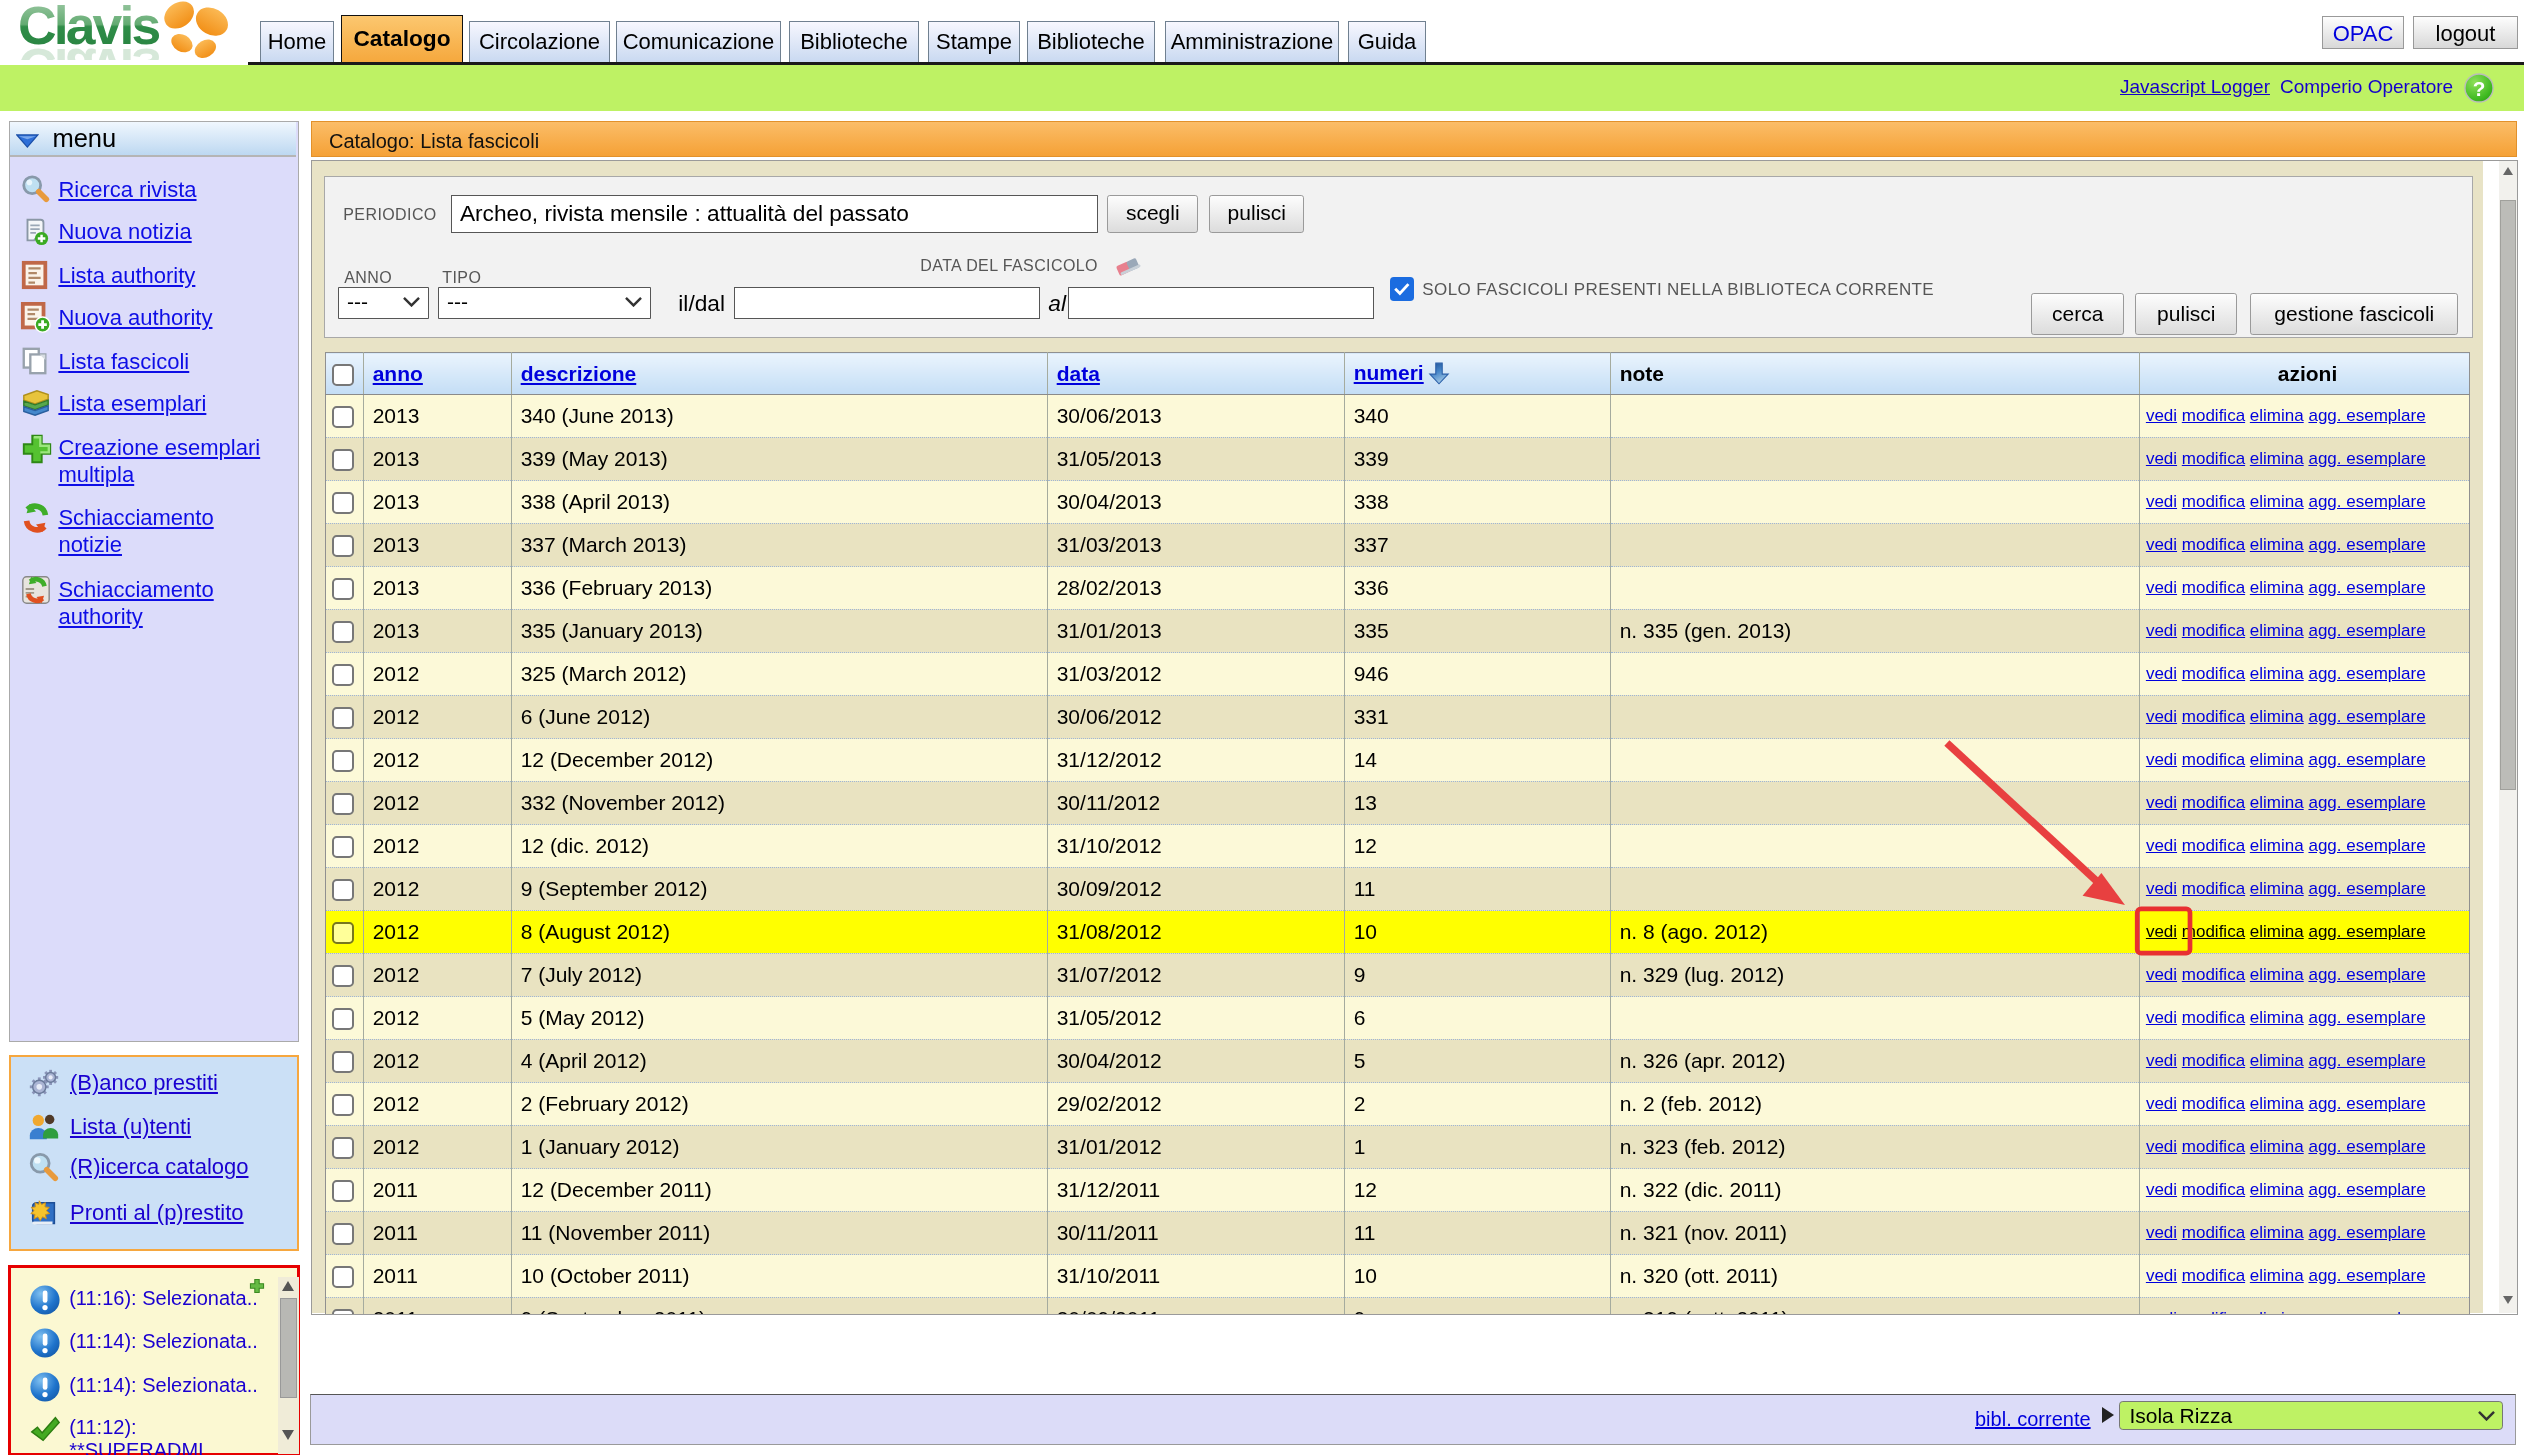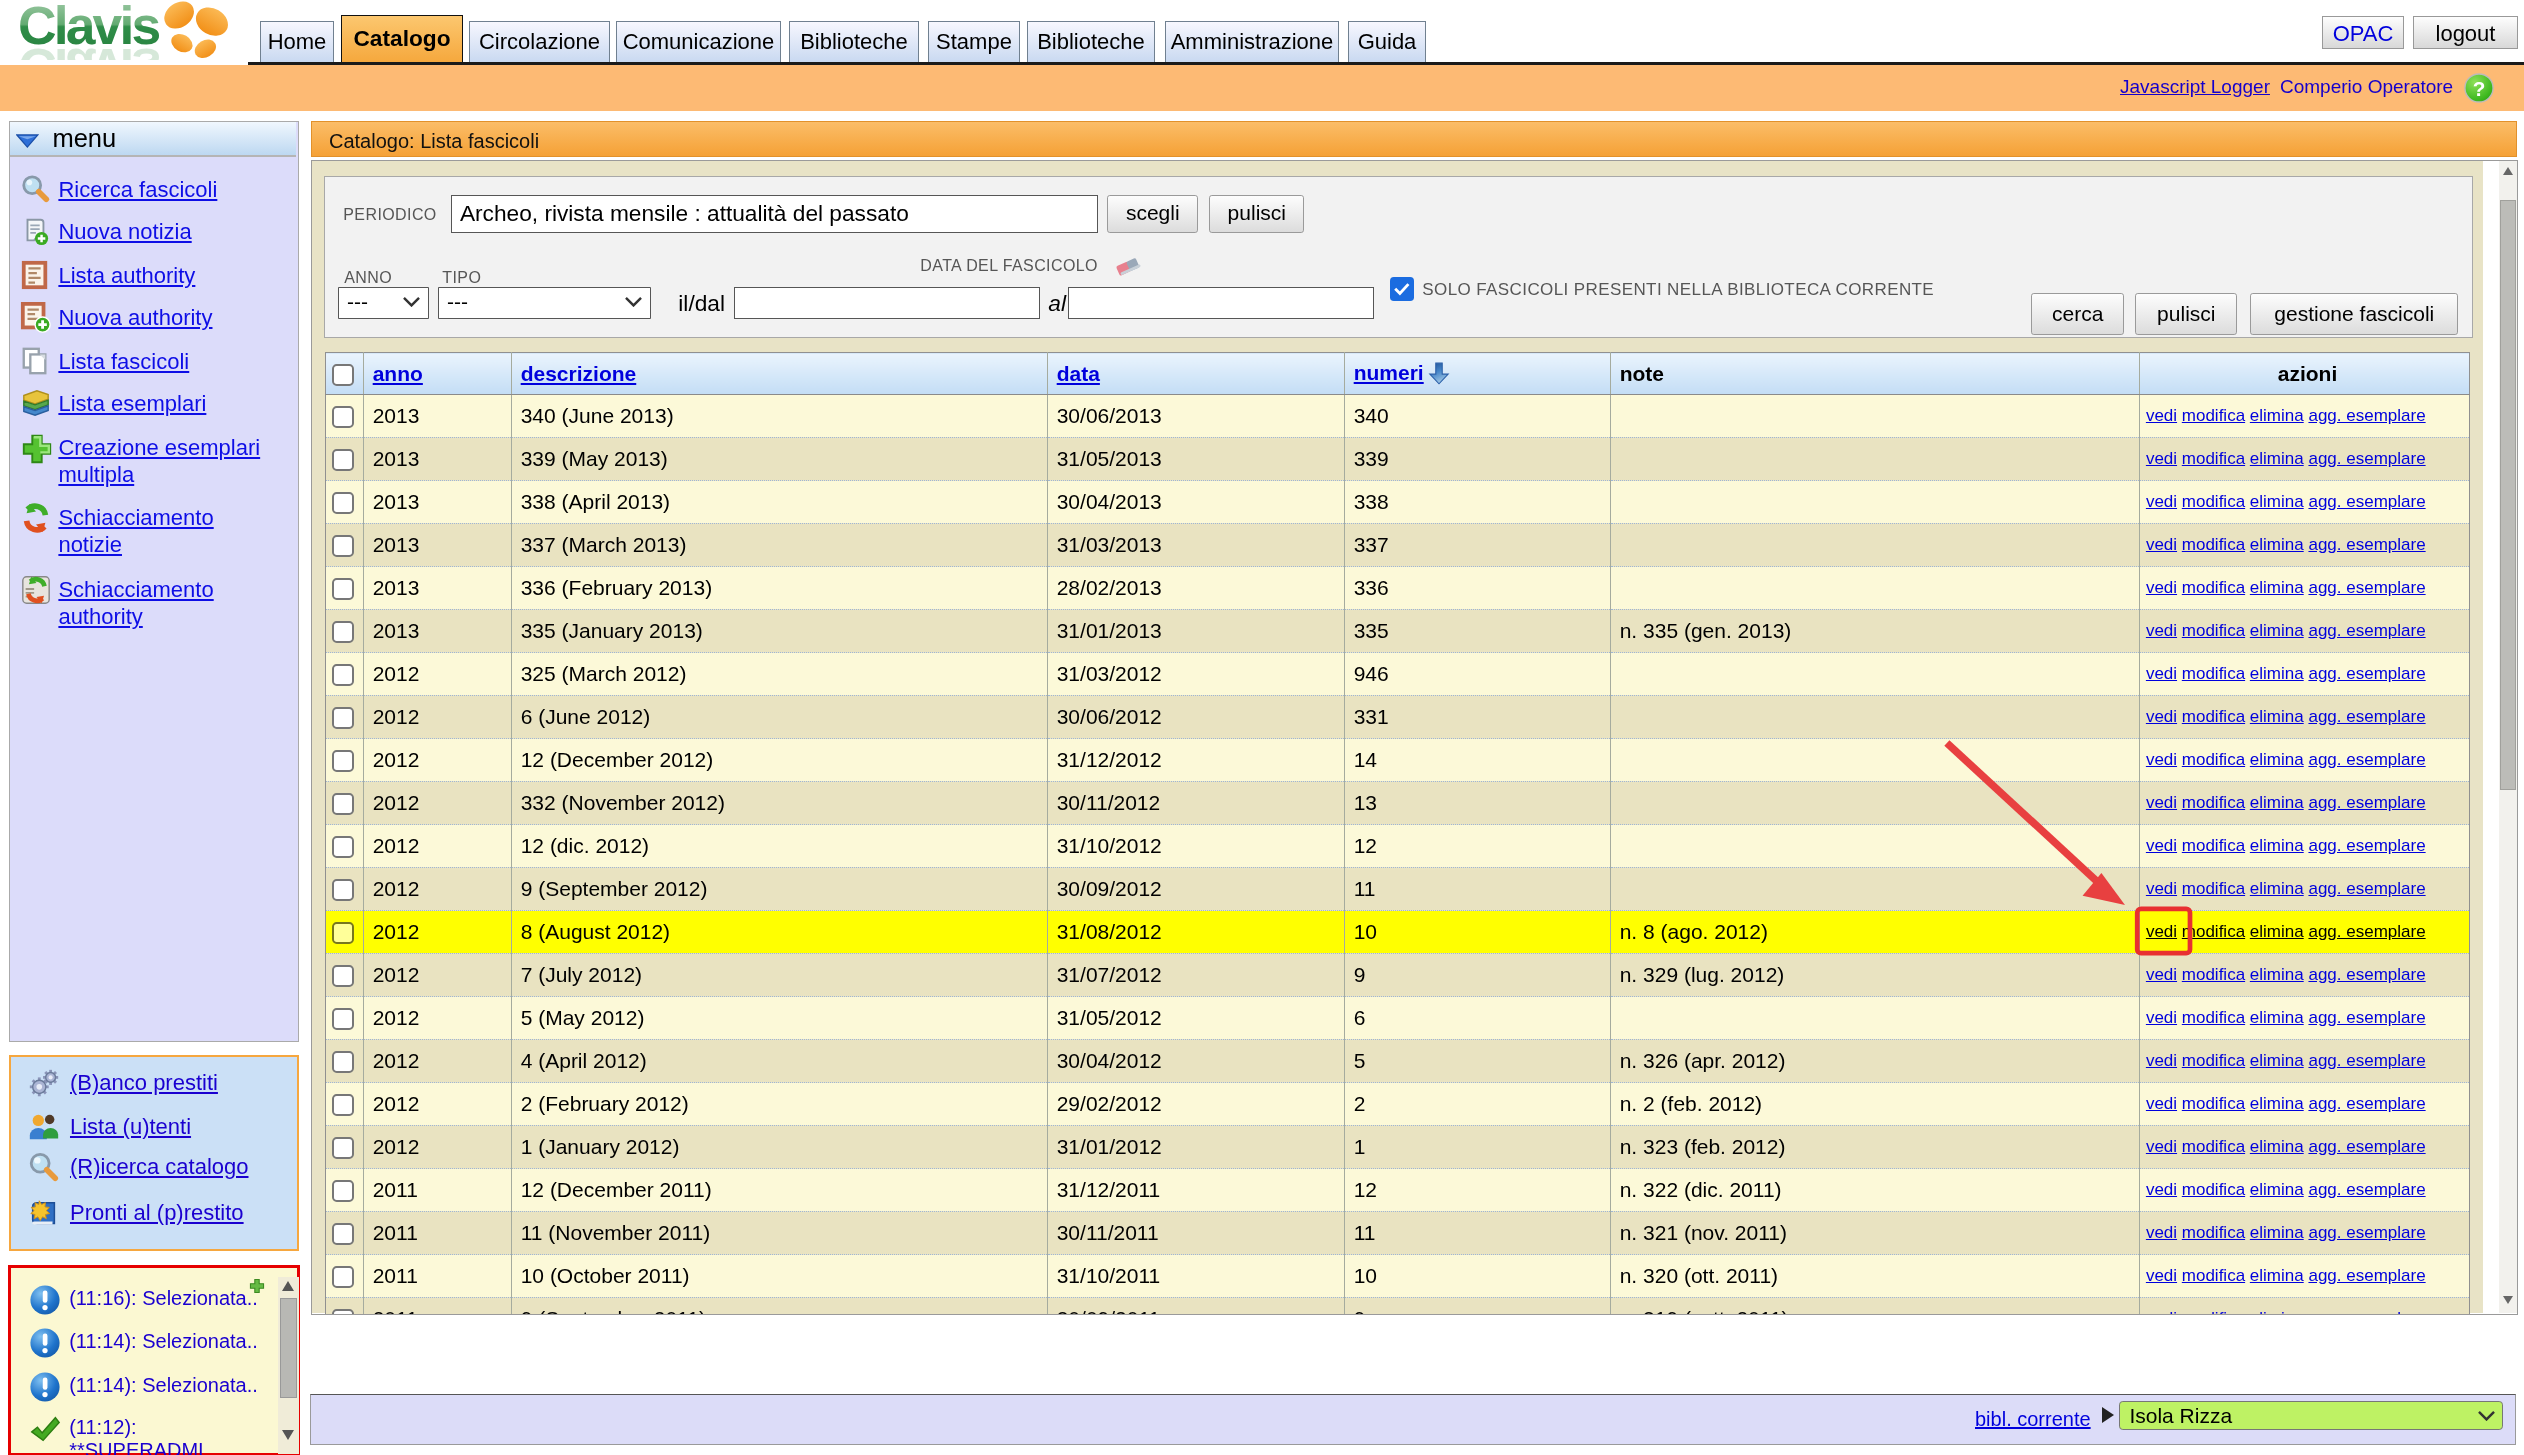--- a/index.html
+++ b/index.html
@@ -8,21 +8,21 @@
 .abs { position:absolute; }
 
 
 #tabs { position:absolute; left:0; top:0; width:2525px; height:66px; }
 #tabline { position:absolute; left:248px; top:62px; width:2277px; height:2.8px; background:#1a1a1a; }
 .tab { position:absolute; top:21px; height:41px; background:linear-gradient(#f7f7fe,#c9d9f1); border:1.9px solid #708090; border-bottom:none; font-size:22px; color:#000; text-align:center; padding-top:6.6px; }
 .tab.active { top:15px; height:50px; background:linear-gradient(#fcc76f,#f5a63a); border:1.9px solid #111; border-bottom:none; font-weight:bold; font-size:22.7px; padding-top:9.4px; }
 .topbtn { position:absolute; top:16px; height:33px; background:linear-gradient(#fdfdfd,#d8d8d8); border:1.9px solid #999; font-size:22px; text-align:center; padding-top:3.8px; }
 
 
-#obar { position:absolute; left:0; top:65px; width:2525px; height:46px; background:#fdba74; }
+#obar { position:absolute; left:0; top:65px; width:2525px; height:46px; background:#bef264; }
 #obar .txt { position:absolute; top:11.3px; font-size:19px; color:#1500cc; }
 
 
 #titlebar { position:absolute; left:311px; top:121px; width:2206px; height:36px; background:linear-gradient(#fbbd68,#f5a136); border:0.9px solid #e2912b; font-size:20px; color:#111; padding:7.6px 0 0 17px; }
 
 
 #mainbox { position:absolute; left:311px; top:160px; width:2207px; height:1155px; border:1.9px solid #9a9a9a; background:#fff; overflow:hidden; }
 .cb { display:inline-block; width:22px; height:22px; background:#fff; border:2.4px solid #777; border-radius:4.7px; vertical-align:middle; }
 #tbl tr.hl td a { color:#000; }
 #tbl tr.hl .cb { background:#ffff99; border-color:#77771f; }
@@ -134,21 +134,21 @@
     <path d="M3 3.5 L23 3.5 L13 7 Z" fill="#7aa8ec"></path>
   </svg>
   <div id="menubox">
     <div id="menuhead">menu</div>
     <div class="mitem" style="top:52px;">
       <svg class="ico" width="30" height="30" viewBox="0 0 32 32">
           <circle cx="13" cy="12" r="9" fill="#bfe0f2" stroke="#8899aa" stroke-width="3"></circle>
           <circle cx="10" cy="9" r="3" fill="#eaf6fc"></circle>
           <path d="M20 19 L28 27" stroke="#e89a3c" stroke-width="6" stroke-linecap="round"></path>
         </svg>
-      <a href="#">Ricerca fascicoli</a>
+      <a href="#">Ricerca rivista</a>
     </div>
     <div class="mitem" style="top:94px;">
       <svg class="ico" width="30" height="30" viewBox="0 0 32 32">
           <path d="M8 4 h14 a3 3 0 0 1 3 3 v14 h-6 l-4 5 h-7 z" fill="#f4f6f8" stroke="#8a97a5" stroke-width="2"></path>
           <path d="M11 10h10M11 14h10M11 18h6" stroke="#9aa7b5" stroke-width="2"></path>
           <circle cx="23" cy="24" r="7" fill="#3aaa22"></circle>
           <path d="M23 20v8M19 24h8" stroke="#fff" stroke-width="2.6"></path>
         </svg>
       <a href="#">Nuova notizia</a>
     </div>

